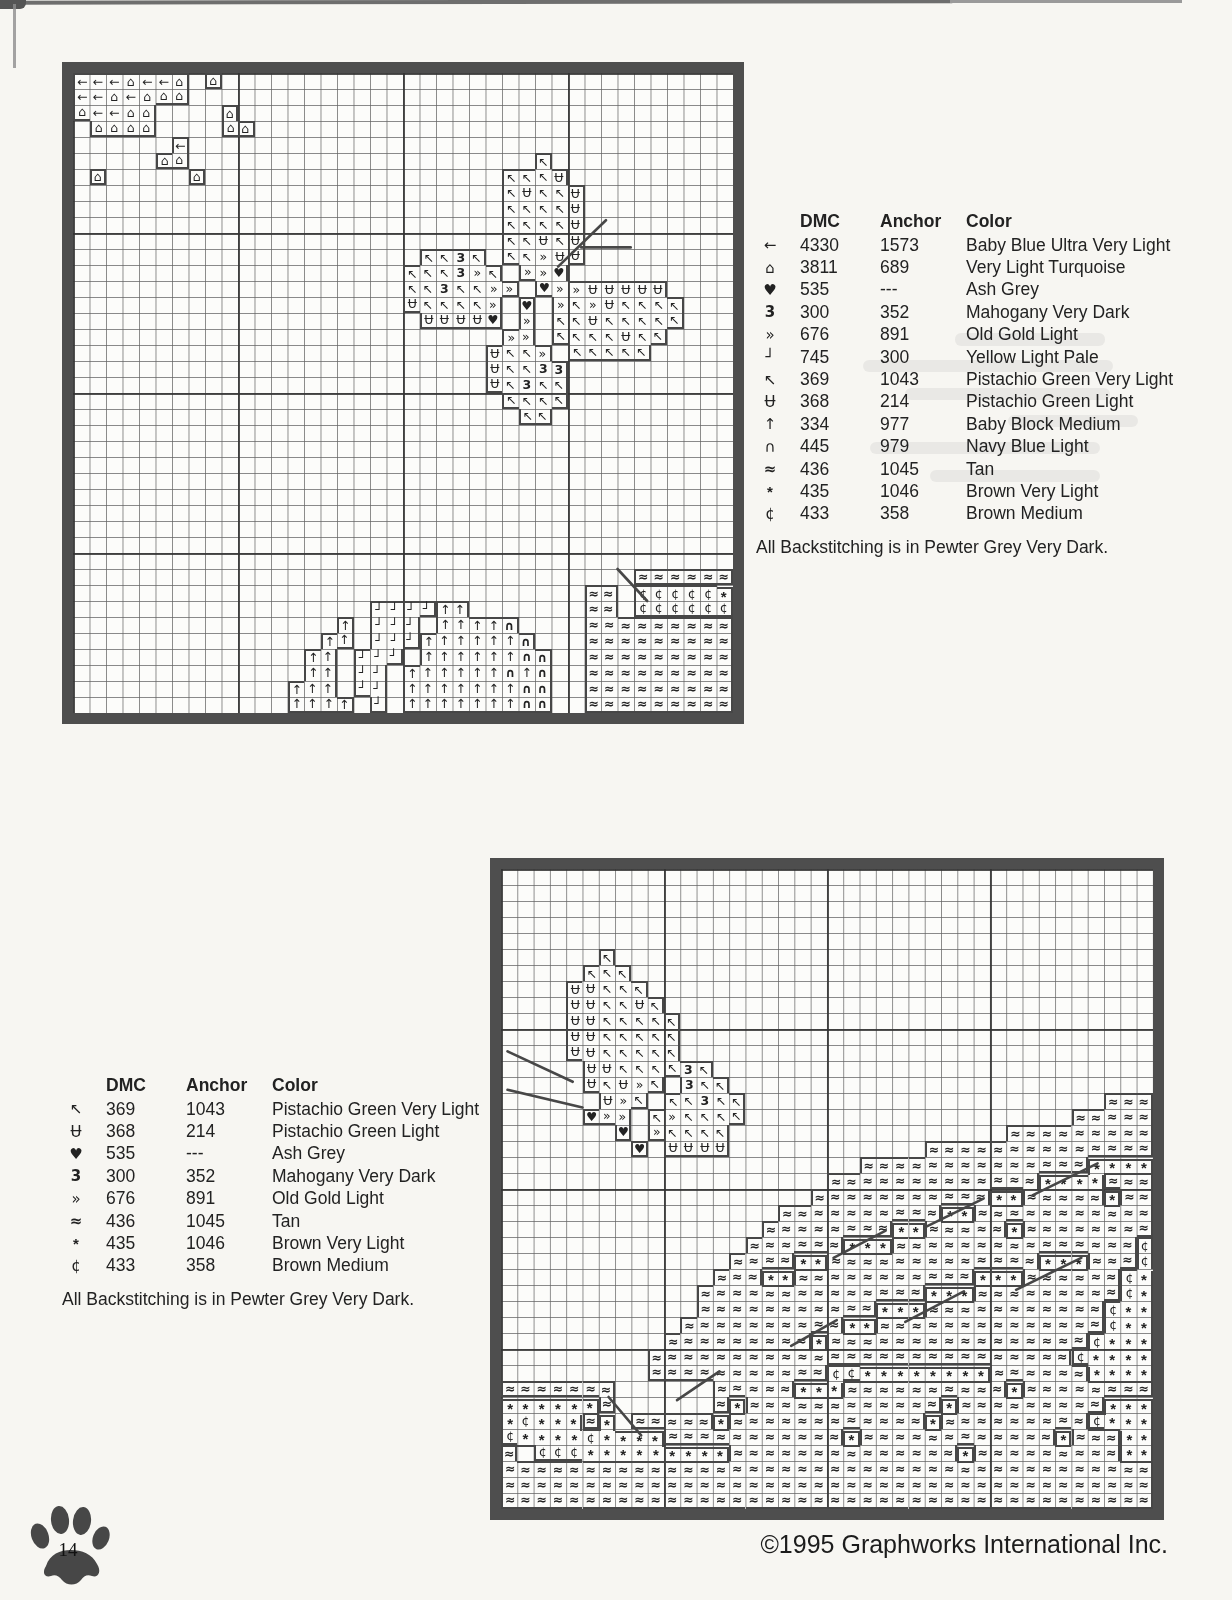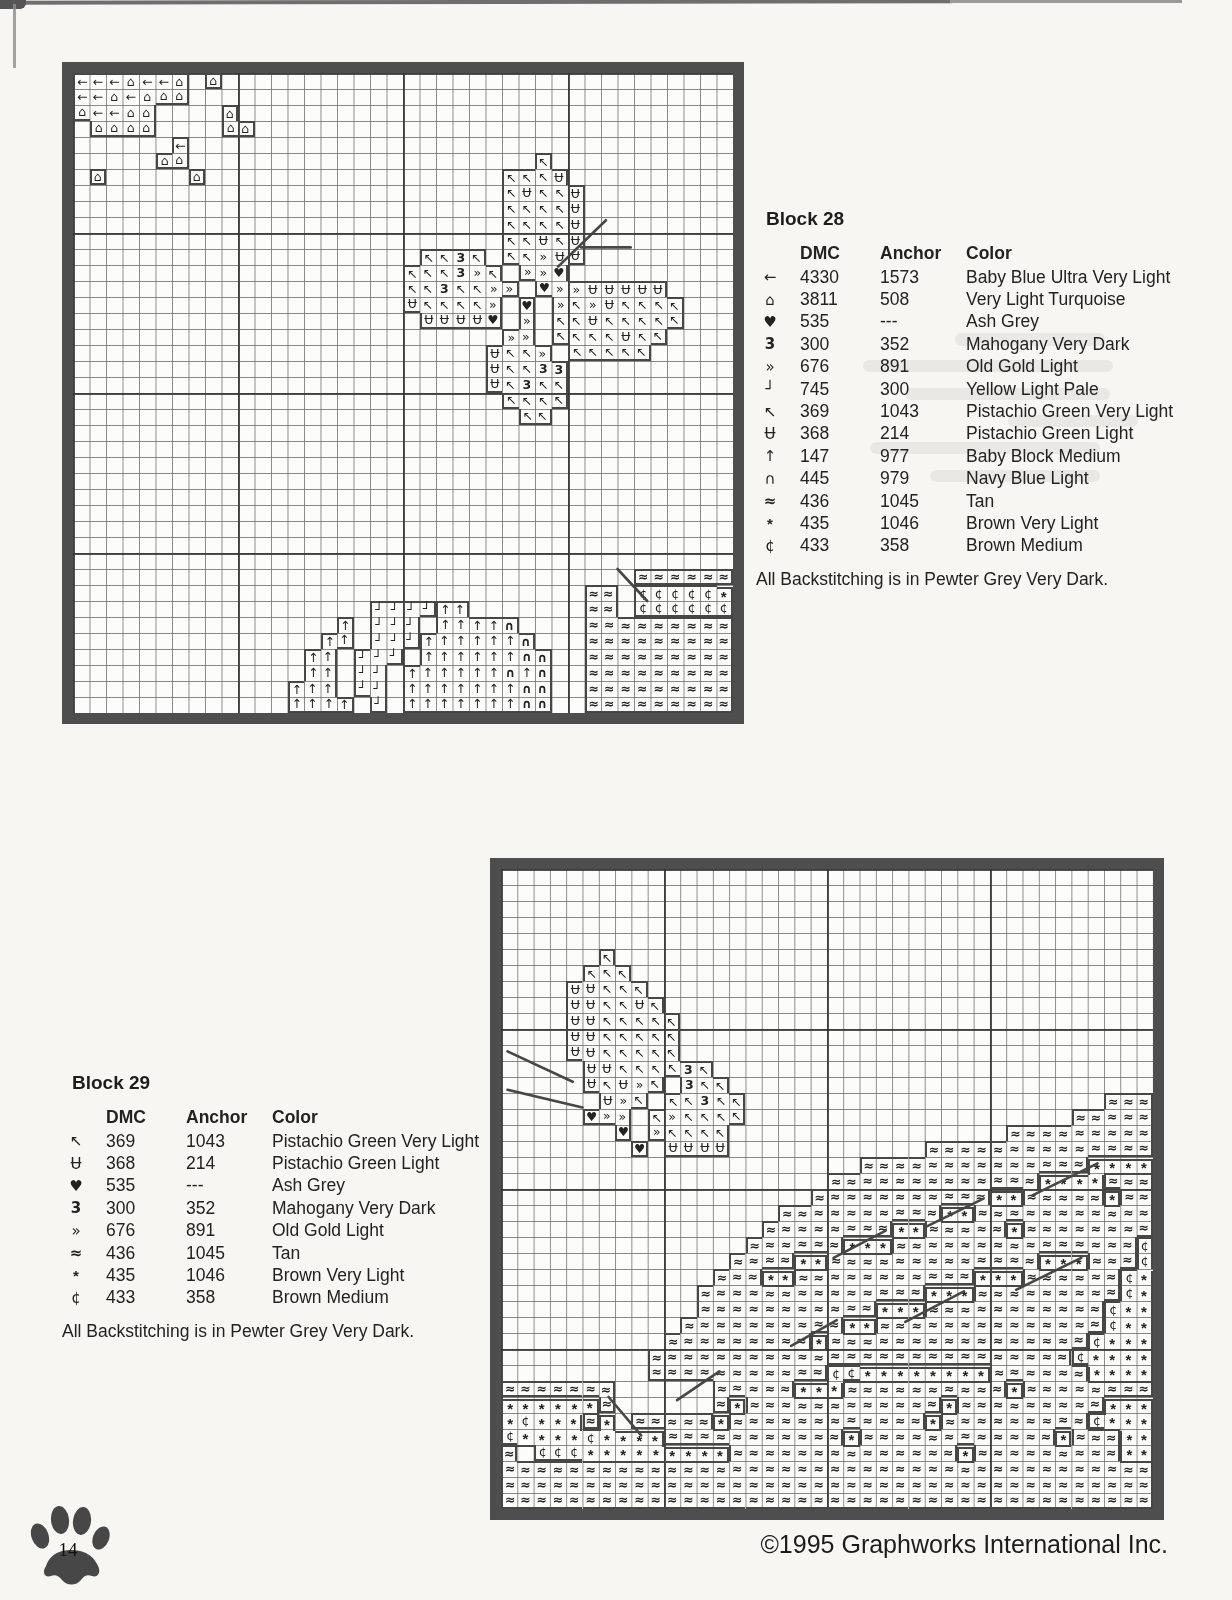--- a/index.html
+++ b/index.html
@@ -390,38 +390,37 @@
       <div class="cell" style="left: 643.5px; top: 624px; width: 16.5px; height: 16px; border-bottom: 2px solid rgb(71, 71, 71); border-right: 2px solid rgb(71, 71, 71); font-weight: bold;">≈</div>
     </div>
   <svg class="bs-overlay" width="660" height="640">
       <line x1="485.09999999999997" y1="193.6" x2="532.9499999999999" y2="147.2"></line>
       <line x1="508.2" y1="174.4" x2="557.6999999999999" y2="174.4"></line>
       <line x1="544.5" y1="496" x2="574.1999999999999" y2="528"></line>
     </svg>
 </div>
 
 <section class="legend" id="legend28" style="left:752px;top:208px;width:470px;">
-  <h3>Block 28</h3>
   <div class="legend-head">
     <span class="lsym"></span>
     <span class="ldmc">DMC</span>
     <span class="lanc">Anchor</span>
     <span class="lcol">Color</span>
   </div>
   <div class="legend-rows">
       <div class="legend-row">
         <span class="lsym">←</span>
         <span class="ldmc">4330</span>
         <span class="lanc">1573</span>
         <span class="lcol">Baby Blue Ultra Very Light</span>
       </div>
       <div class="legend-row">
         <span class="lsym">⌂</span>
         <span class="ldmc">3811</span>
-        <span class="lanc">508</span>
+        <span class="lanc">689</span>
         <span class="lcol">Very Light Turquoise</span>
       </div>
       <div class="legend-row">
         <span class="lsym">♥</span>
         <span class="ldmc">535</span>
         <span class="lanc">---</span>
         <span class="lcol">Ash Grey</span>
       </div>
       <div class="legend-row">
         <span class="lsym" style="font-weight: bold;">3</span>
@@ -448,21 +447,21 @@
         <span class="lcol">Pistachio Green Very Light</span>
       </div>
       <div class="legend-row">
         <span class="lsym">Ʉ</span>
         <span class="ldmc">368</span>
         <span class="lanc">214</span>
         <span class="lcol">Pistachio Green Light</span>
       </div>
       <div class="legend-row">
         <span class="lsym">↑</span>
-        <span class="ldmc">147</span>
+        <span class="ldmc">334</span>
         <span class="lanc">977</span>
         <span class="lcol">Baby Block Medium</span>
       </div>
       <div class="legend-row">
         <span class="lsym">∩</span>
         <span class="ldmc">445</span>
         <span class="lanc">979</span>
         <span class="lcol">Navy Blue Light</span>
       </div>
       <div class="legend-row">
@@ -481,21 +480,20 @@
         <span class="lsym">¢</span>
         <span class="ldmc">433</span>
         <span class="lanc">358</span>
         <span class="lcol">Brown Medium</span>
       </div>
     </div>
   <p class="legend-note">All Backstitching is in Pewter Grey Very Dark.</p>
 </section>
 
 <section class="legend" id="legend29" style="left:58px;top:1072px;width:440px;">
-  <h3>Block 29</h3>
   <div class="legend-head">
     <span class="lsym"></span>
     <span class="ldmc">DMC</span>
     <span class="lanc">Anchor</span>
     <span class="lcol">Color</span>
   </div>
   <div class="legend-rows">
       <div class="legend-row">
         <span class="lsym">↖</span>
         <span class="ldmc">369</span>

